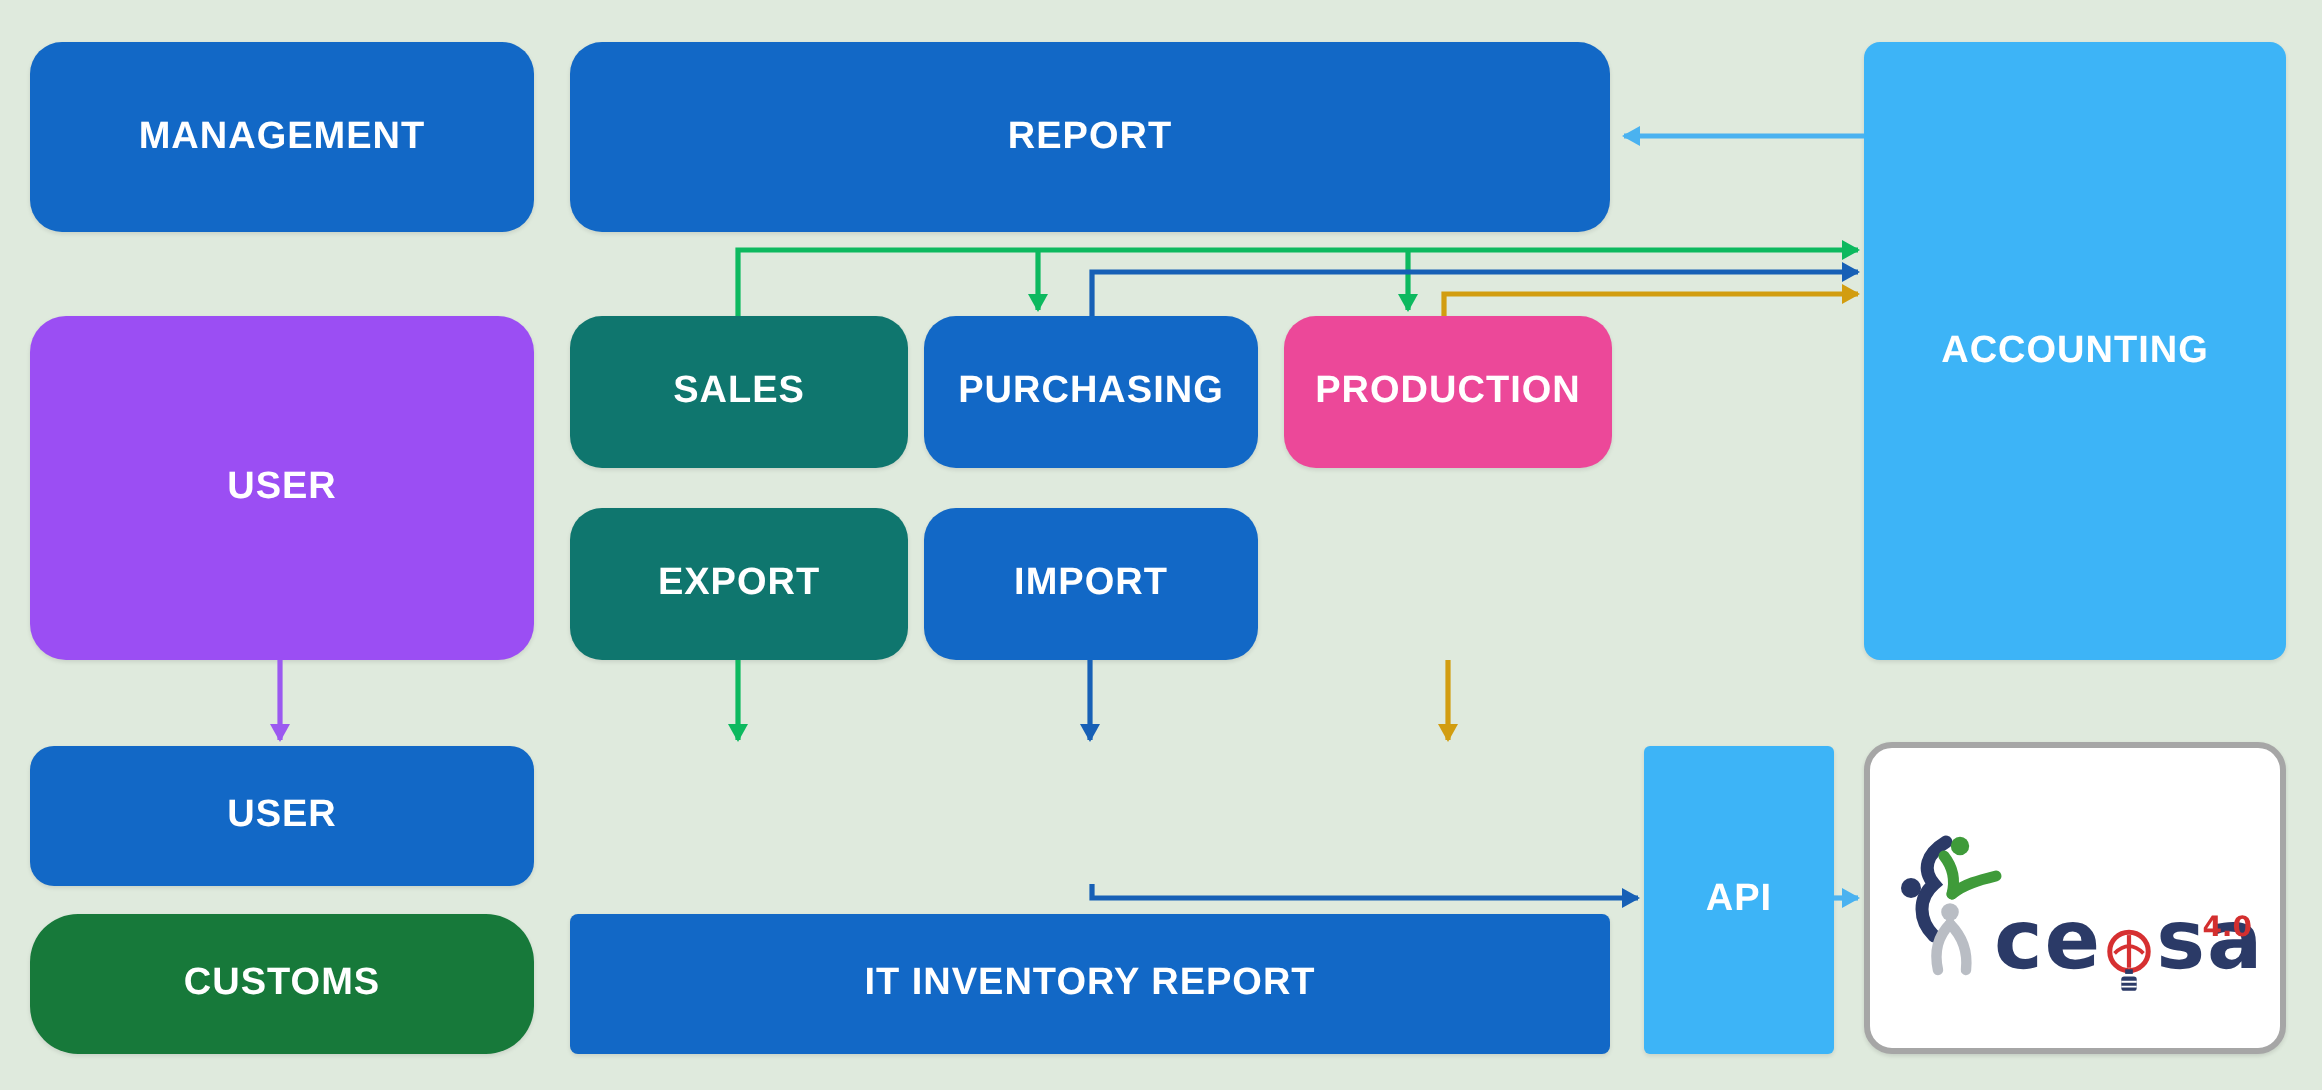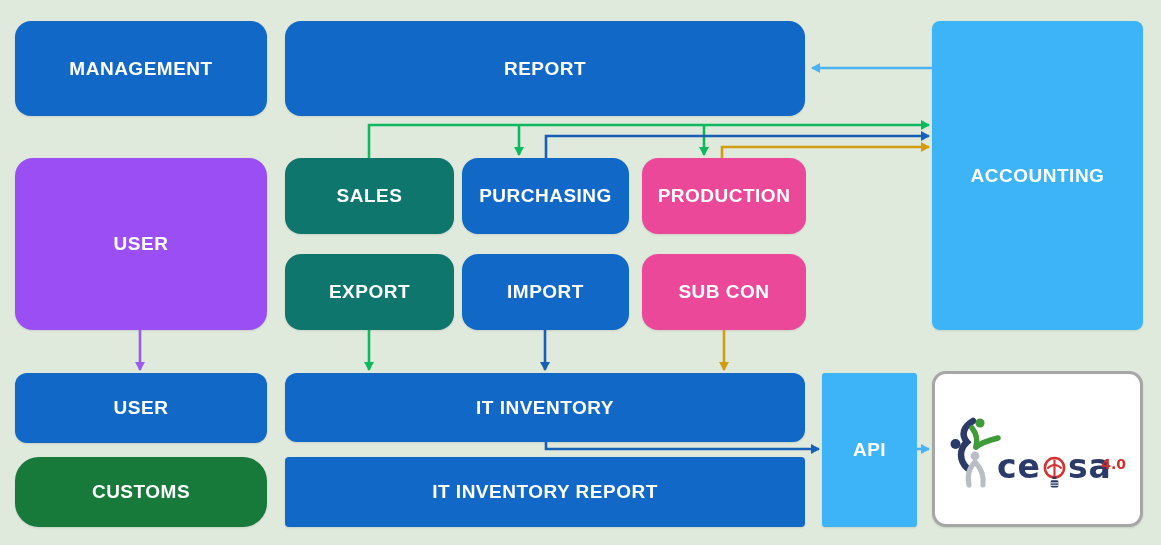--- a/index.html
+++ b/index.html
@@ -39,21 +39,21 @@
   .edges{position:absolute;left:0;top:0;width:1161px;height:545px;pointer-events:none;z-index:5}
 
   .n-logo{
     position:absolute;left:932px;top:371px;width:211px;height:156px;
     background:#ffffff;border:3px solid #a6a6a6;border-radius:14px;box-sizing:border-box;
     box-shadow:0 1px 2px rgba(0,0,0,.12);
   }
   .logo-figures{position:absolute;left:14px;top:40px}
   .logo-word{
     position:absolute;left:62px;top:76px;display:flex;align-items:flex-end;
-    color:#2b3a67;font-size:33px;font-weight:800;letter-spacing:1px;line-height:1;
+    color:#2b3a67;font-size:41px;font-weight:800;letter-spacing:1px;line-height:1;
     font-family:"DejaVu Sans",sans-serif;
   }
   .logo-word .bulb{margin:0 1px -8px 1px}
   .logo-ver{
     position:absolute;right:14px;top:64px;color:#d32f2f;
     font-size:14px;font-weight:700;font-family:"DejaVu Sans",sans-serif;margin-top:18px;
   }
 </style>
 </head>
 <body>
@@ -80,28 +80,22 @@
   </div>
   <div class="node gold n-production">
     <span>PRODUCTION</span>
   </div>
   <div class="node green n-export">
     <span>EXPORT</span>
   </div>
   <div class="node blue n-import">
     <span>IMPORT</span>
   </div>
-  <div class="node gold n-subcon">
-    <span>SUB CON</span>
-  </div>
   <div class="node blue n-user">
     <span>USER</span>
-  </div>
-  <div class="node blue n-itinv">
-    <span>IT INVENTORY</span>
   </div>
   <div class="node lblue n-api">
     <span>API</span>
   </div>
   <div class="node dgreen n-customs">
     <span>CUSTOMS</span>
   </div>
   <div class="node blue n-itrep">
     <span>IT INVENTORY REPORT</span>
   </div>

